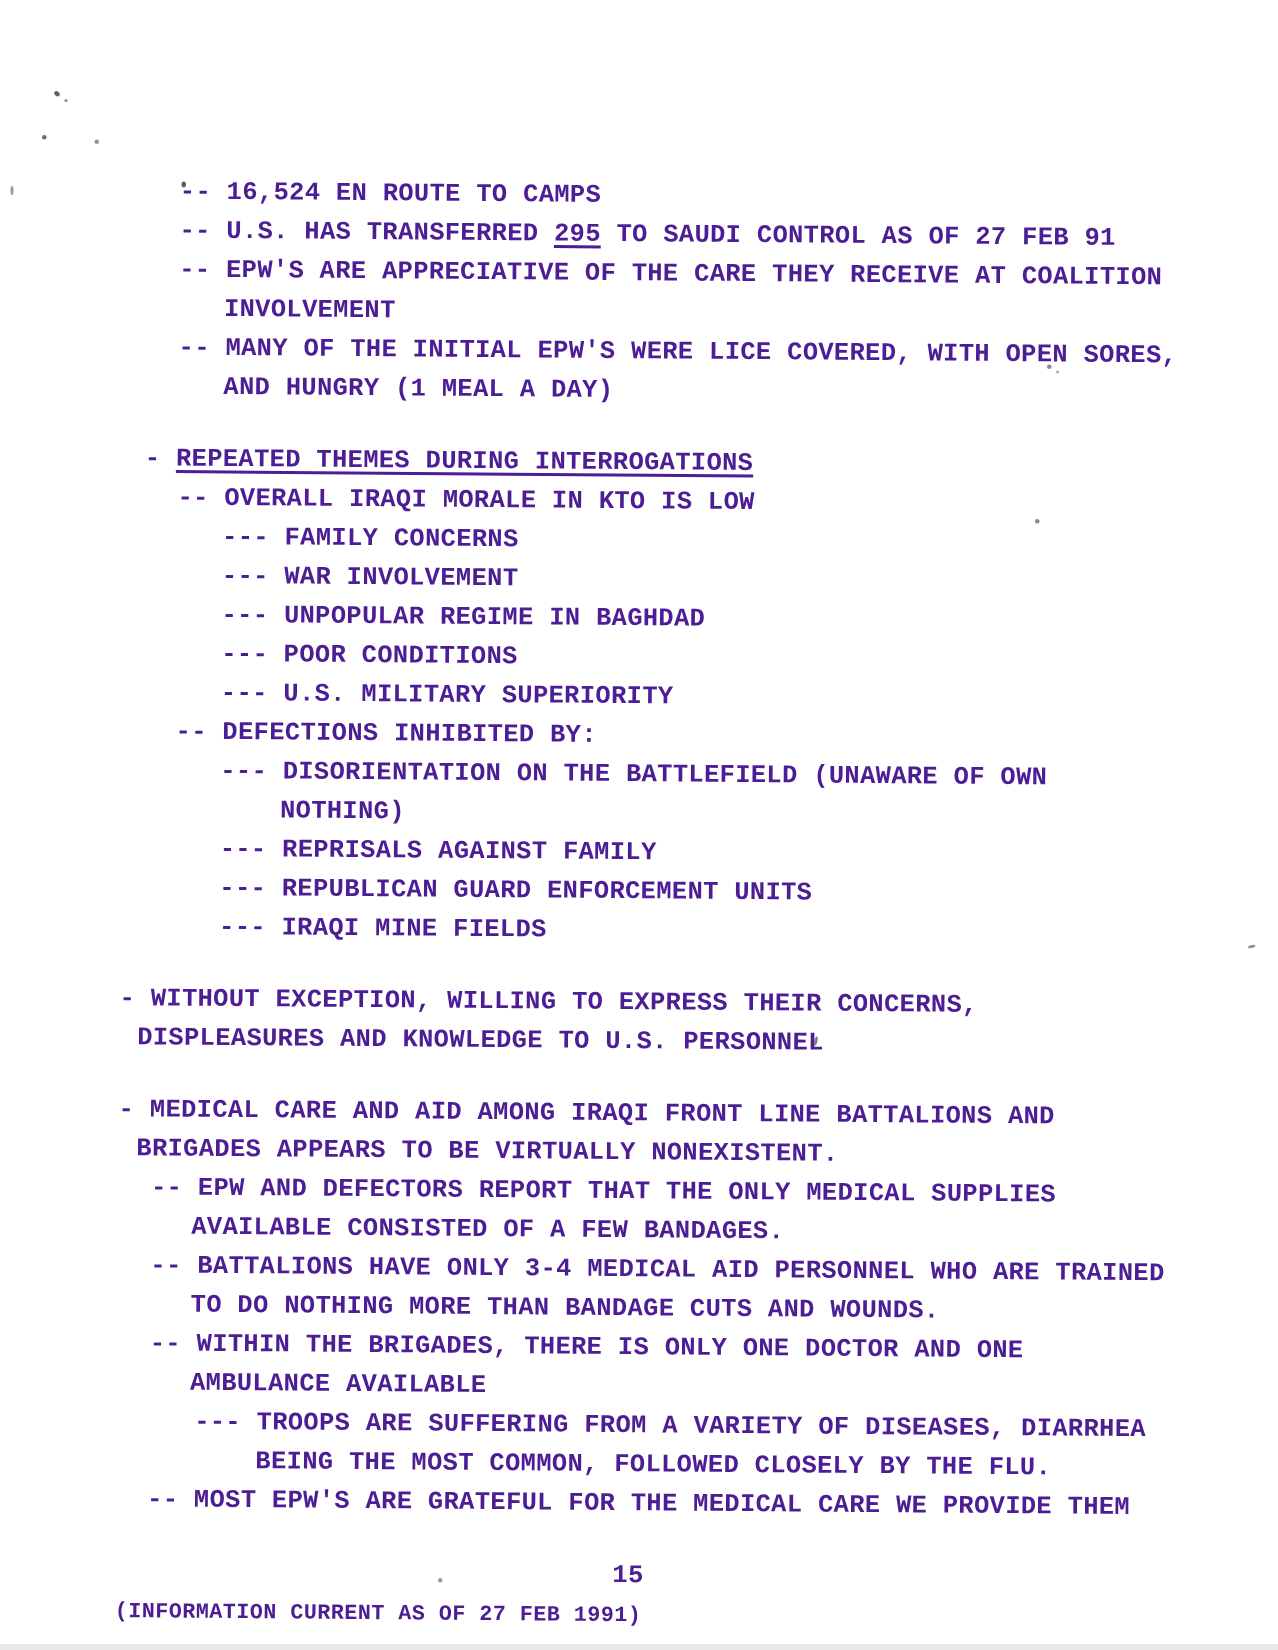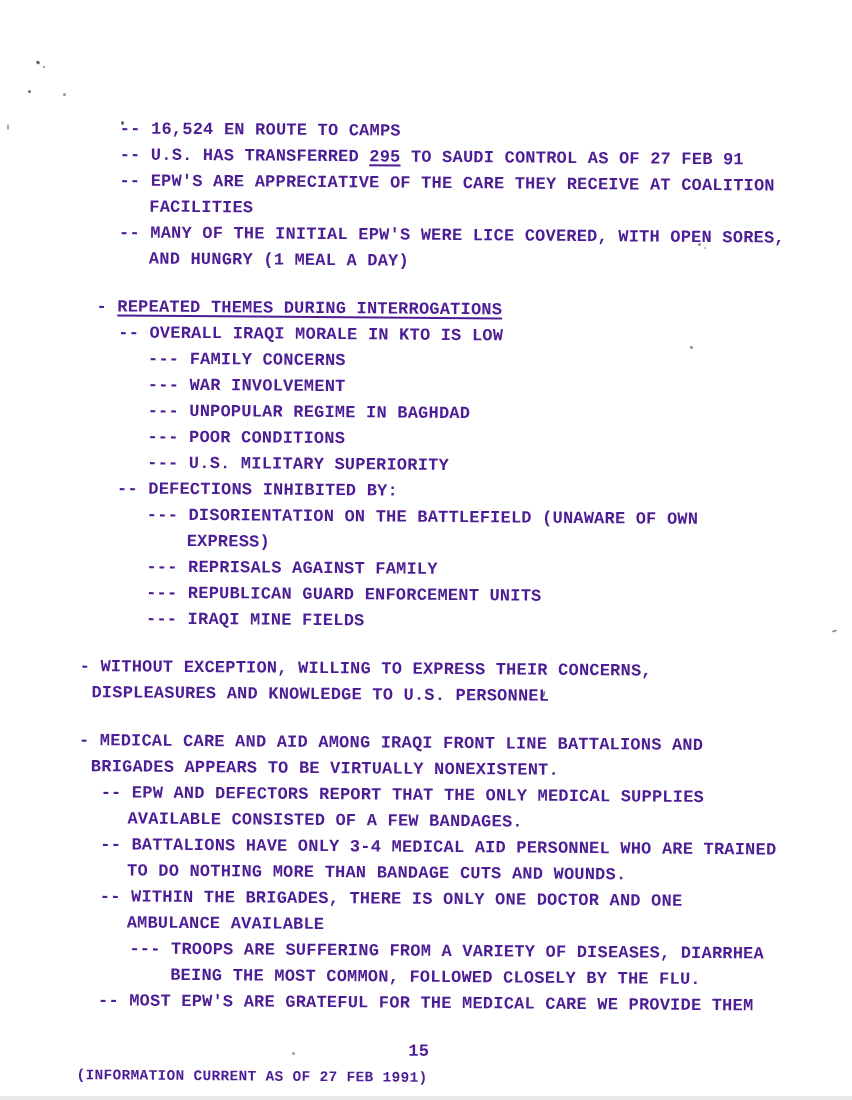--- a/index.html
+++ b/index.html
@@ -62,33 +62,33 @@
   <div class="speck" style="left:690px;top:346px;width:3px;height:3px;opacity:.6"></div>
   <div class="speck" style="left:832px;top:630px;width:5px;height:2px;transform:rotate(-15deg);opacity:.55"></div>
   <div class="speck" style="left:543px;top:691px;width:2px;height:6px;transform:rotate(12deg);opacity:.65"></div>
   <div class="speck" style="left:292px;top:1052px;width:3px;height:3px;opacity:.5"></div>
 
   <div class="sheet">
     <div>
         <div class="line" style="padding-left: 120px;"><span>-- 16,524 EN ROUTE TO CAMPS</span></div>
         <div class="line" style="padding-left: 120px;"><span>-- U.S. HAS TRANSFERRED </span><span class="u">295</span><span> TO SAUDI CONTROL AS OF 27 FEB 91</span></div>
         <div class="line" style="padding-left: 120px;"><span>-- EPW'S ARE APPRECIATIVE OF THE CARE THEY RECEIVE AT COALITION</span></div>
-        <div class="line" style="padding-left: 150px;"><span>FACILITIES</span></div>
+        <div class="line" style="padding-left: 150px;"><span>INVOLVEMENT</span></div>
         <div class="line" style="padding-left: 120px;"><span>-- MANY OF THE INITIAL EPW'S WERE LICE COVERED, WITH OPEN SORES,</span></div>
         <div class="line" style="padding-left: 150px;"><span>AND HUNGRY (1 MEAL A DAY)</span></div>
         <div class="line gap" style="padding-left: 98px;"><span>- </span><span class="u">REPEATED THEMES DURING INTERROGATIONS</span></div>
         <div class="line" style="padding-left: 120px;"><span>-- OVERALL IRAQI MORALE IN KTO IS LOW</span></div>
         <div class="line" style="padding-left: 150px;"><span>--- FAMILY CONCERNS</span></div>
         <div class="line" style="padding-left: 150px;"><span>--- WAR INVOLVEMENT</span></div>
         <div class="line" style="padding-left: 150px;"><span>--- UNPOPULAR REGIME IN BAGHDAD</span></div>
         <div class="line" style="padding-left: 150px;"><span>--- POOR CONDITIONS</span></div>
         <div class="line" style="padding-left: 150px;"><span>--- U.S. MILITARY SUPERIORITY</span></div>
         <div class="line" style="padding-left: 120px;"><span>-- DEFECTIONS INHIBITED BY:</span></div>
         <div class="line" style="padding-left: 150px;"><span>--- DISORIENTATION ON THE BATTLEFIELD (UNAWARE OF OWN</span></div>
-        <div class="line" style="padding-left: 190px;"><span>EXPRESS)</span></div>
+        <div class="line" style="padding-left: 190px;"><span>NOTHING)</span></div>
         <div class="line" style="padding-left: 150px;"><span>--- REPRISALS AGAINST FAMILY</span></div>
         <div class="line" style="padding-left: 150px;"><span>--- REPUBLICAN GUARD ENFORCEMENT UNITS</span></div>
         <div class="line" style="padding-left: 150px;"><span>--- IRAQI MINE FIELDS</span></div>
         <div class="line gap" style="padding-left: 84px;"><span>- WITHOUT EXCEPTION, WILLING TO EXPRESS THEIR CONCERNS,</span></div>
         <div class="line" style="padding-left: 96px;"><span>DISPLEASURES AND KNOWLEDGE TO U.S. PERSONNEL</span></div>
         <div class="line gap" style="padding-left: 84px;"><span>- MEDICAL CARE AND AID AMONG IRAQI FRONT LINE BATTALIONS AND</span></div>
         <div class="line" style="padding-left: 96px;"><span>BRIGADES APPEARS TO BE VIRTUALLY NONEXISTENT.</span></div>
         <div class="line" style="padding-left: 106px;"><span>-- EPW AND DEFECTORS REPORT THAT THE ONLY MEDICAL SUPPLIES</span></div>
         <div class="line" style="padding-left: 133px;"><span>AVAILABLE CONSISTED OF A FEW BANDAGES.</span></div>
         <div class="line" style="padding-left: 106px;"><span>-- BATTALIONS HAVE ONLY 3-4 MEDICAL AID PERSONNEL WHO ARE TRAINED</span></div>

